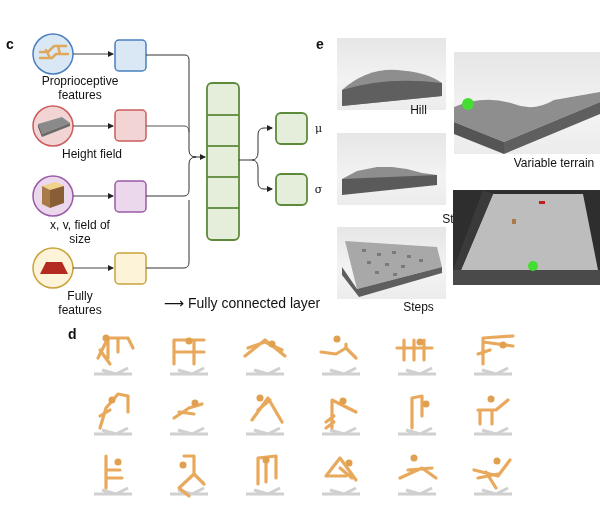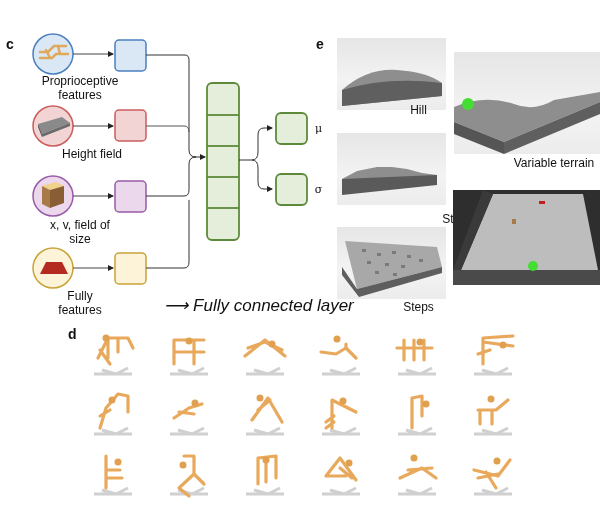--- a/index.html
+++ b/index.html
@@ -89,21 +89,21 @@
 </div>
 <div class="lbl" style="left:0px;top:218px;width:106px;">
   <div>x, v, field of</div>
   <div>size</div>
 </div>
 <div class="lbl" style="left:0px;top:289px;width:106px;">
   <div>Fully</div>
   <div>features</div>
 </div>
 
-<div class="abs" style="left:164px;top:295px;font-size:17px;font-style:italic;">
+<div class="abs" style="left:164px;top:295px;font-size:14px;">
   <span>⟶</span>
   <span>Fully connected layer</span>
 </div>
 
 <div class="thumb" style="left:337px;top:38px;width:109px;height:72px;">
   <svg width="109" height="72">
     <path d="M5,52 Q30,30 60,32 Q90,34 105,45 L105,58 L5,68 Z" fill="#8e8e8e"></path>
     <path d="M5,52 Q50,38 105,45 L105,58 L5,68 Z" fill="#5f5f5f"></path>
   </svg>
 </div>

